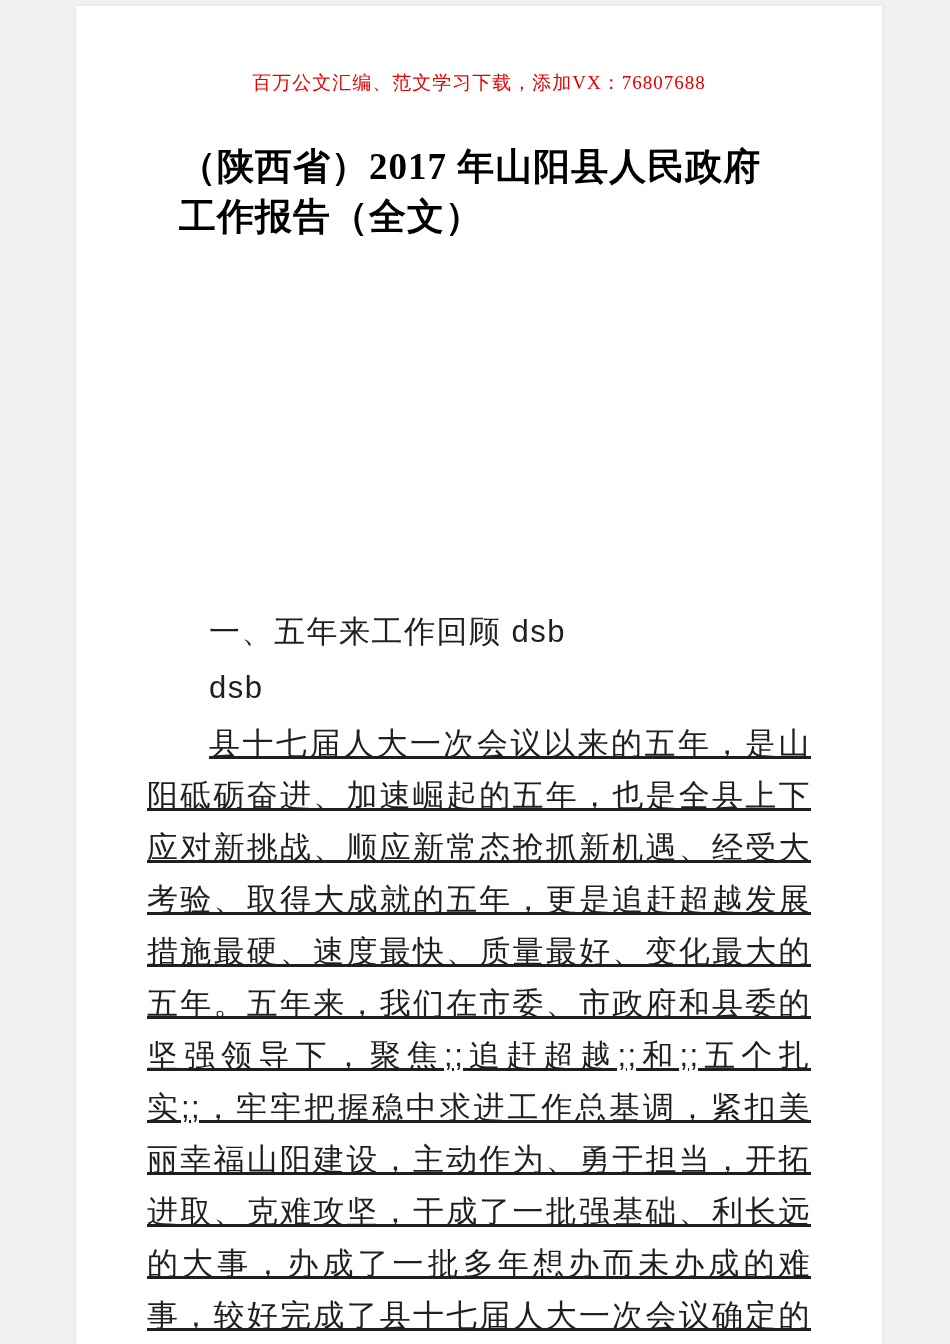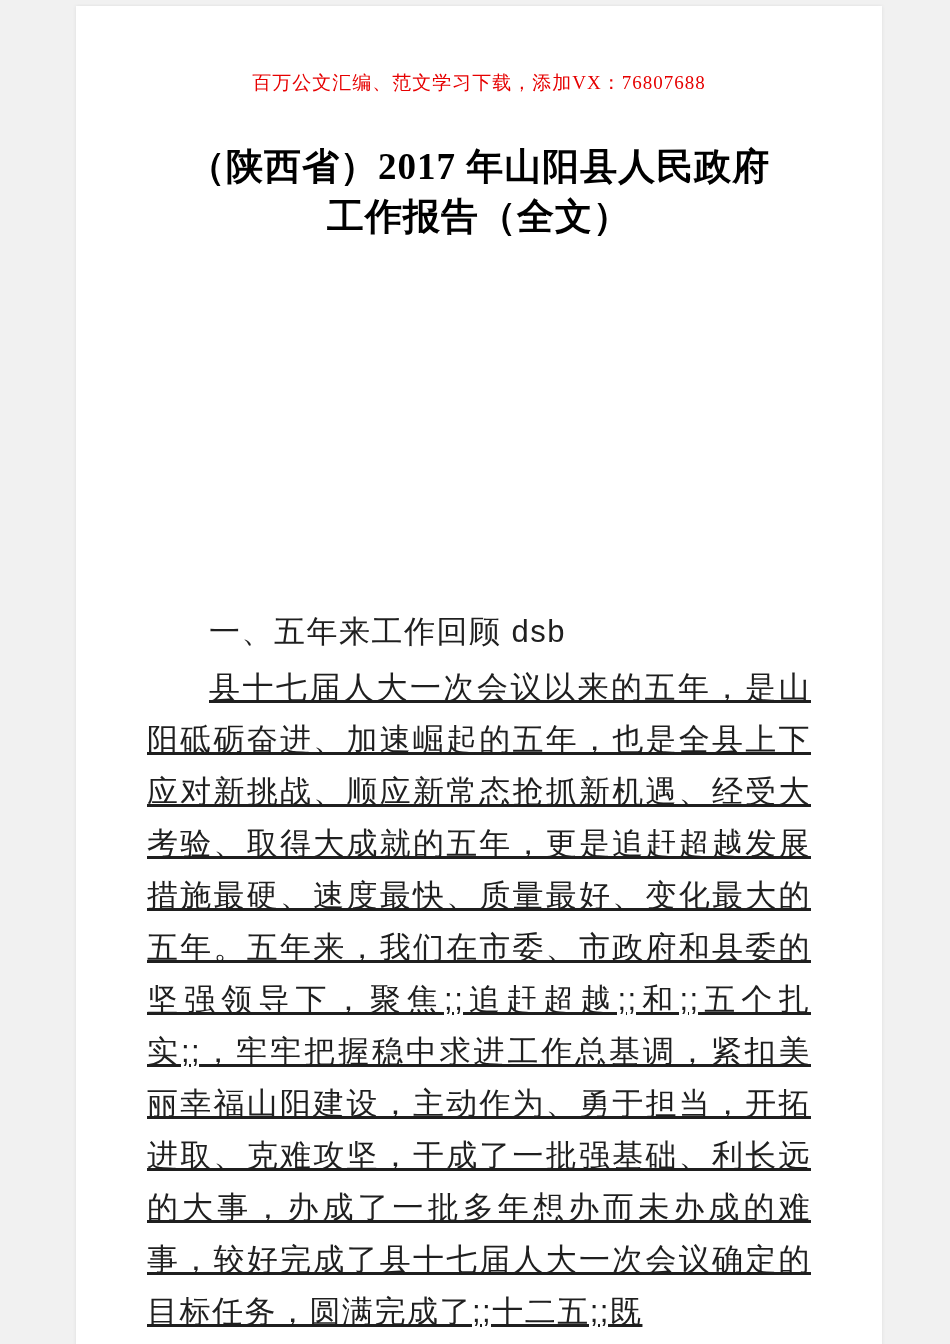--- a/index.html
+++ b/index.html
@@ -25,21 +25,21 @@
   .promo {
     text-align: center;
     font-family: "Liberation Serif", "DejaVu Serif", serif;
     font-size: 19px;
     letter-spacing: 1px;
     color: #e60000;
   }
   .doc-title {
     margin-top: 44px;
     padding: 0 36px;
-    text-align: center;
+    text-align: left;
     font-family: "Liberation Serif", "DejaVu Serif", serif;
     font-weight: 700;
     font-size: 37px;
     line-height: 50px;
     letter-spacing: 1px;
     color: #000000;
   }
   .body-text {
     margin-top: 360px;
     font-size: 31px;
@@ -60,17 +60,18 @@
 
 <div class="canvas">
   <div class="page">
 
     <div class="promo">百万公文汇编、范文学习下载，添加VX：76807688</div>
 
     <h1 class="doc-title">（陕西省）2017 年山阳县人民政府工作报告（全文）</h1>
 
     <div class="body-text">
       <p class="para">一、五年来工作回顾 dsb</p>
+      <p class="para">dsb</p>
       <p class="para justify">县十七届人大一次会议以来的五年，是山阳砥砺奋进、加速崛起的五年，也是全县上下应对新挑战、顺应新常态抢抓新机遇、经受大考验、取得大成就的五年，更是追赶超越发展措施最硬、速度最快、质量最好、变化最大的五年。五年来，我们在市委、市政府和县委的坚强领导下，聚焦;;追赶超越;;和;;五个扎实;;，牢牢把握稳中求进工作总基调，紧扣美丽幸福山阳建设，主动作为、勇于担当，开拓进取、克难攻坚，干成了一批强基础、利长远的大事，办成了一批多年想办而未办成的难事，较好完成了县十七届人大一次会议确定的目标任务，圆满完成了;;十二五;;既</p>
     </div>
 
   </div>
 </div>
 
 </body></html>

